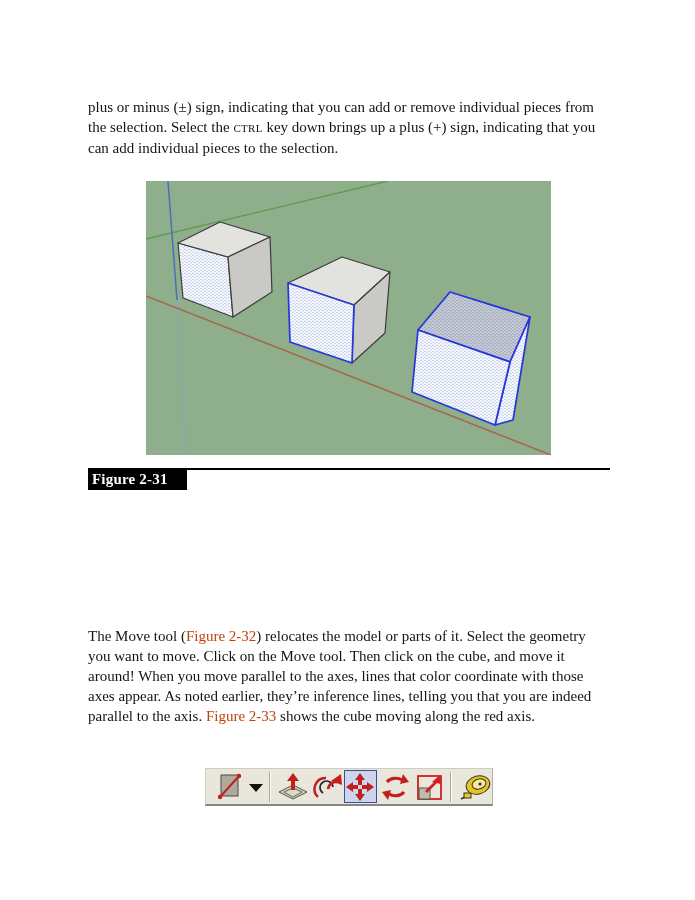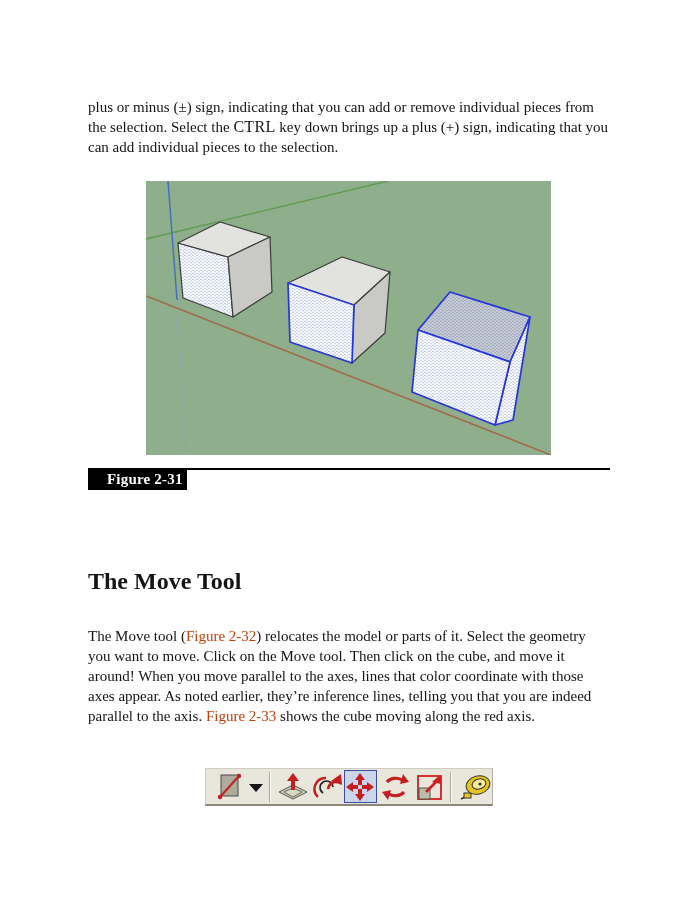--- a/index.html
+++ b/index.html
@@ -10,29 +10,29 @@
     font-family:"Liberation Serif", serif;
     color:#141414;
     overflow:hidden;
   }
   .bodytext{
     position:absolute;
     font-size:15px;line-height:20px;
     width:522px;
     text-align:left;
   }
-  .smallcaps{font-size:16px;letter-spacing:.3px;font-family:Liberation Serif, serif;}
+  .smallcaps{font-size:11px;letter-spacing:.3px;font-family:Liberation Serif, serif;}
   a.figlink{color:#c2410c;text-decoration:none;cursor:pointer;}
   #para1{left:88px;top:82px;}
   #figure-wrap{position:absolute;left:146px;top:181px;width:405px;height:274px;}
   #caption-rule{position:absolute;left:88px;top:468px;width:522px;height:2px;background:#000;}
   #caption-label{
     position:absolute;left:88px;top:468px;width:99px;height:22px;
     background:#000;color:#fff;font-weight:bold;font-size:15px;line-height:22px;
-    padding-left:19px;box-sizing:border-box;letter-spacing:.2px;
+    padding-left:4px;box-sizing:border-box;letter-spacing:.2px;
   }
   #caption-text{
     position:absolute;left:196px;top:470px;width:414px;
     font-size:15px;line-height:20px;
     padding-left:14px;text-indent:-14px;box-sizing:border-box;
   }
   #section-heading{
     position:absolute;left:88px;top:568px;
     font-size:24px;font-weight:bold;line-height:26px;margin:0;
   }
@@ -101,21 +101,20 @@
         <polygon points="304,111 384,136 364,181 272,149" fill="url(#stipDark)"></polygon>
         <polygon points="364,181 384,136 367,239 349,244" fill="url(#stip)"></polygon>
         <polygon points="272,149 364,181 349,244 266,211" fill="url(#stip)"></polygon>
       </g>
     </svg>
   </div>
 
   <div id="caption-rule"></div>
   <div id="caption-label">Figure 2-31</div>
 
-  <h1 id="section-heading">The Move Tool</h1>
 
   <p class="bodytext" id="para2"><span>The Move tool (</span><a class="figlink">Figure 2-32</a><span>) relocates the model or parts of it. Select the geometry you want to move. Click on the Move tool. Then click on the cube, and move it around! When you move parallel to the axes, lines that color coordinate with those axes appear. As noted earlier, they’re inference lines, telling you that you are indeed parallel to the axis. </span><a class="figlink">Figure 2-33</a><span> shows the cube moving along the red axis.</span></p>
 
   <div id="toolbar">
     <div style="width:8px"></div>
 
     <svg class="tb-ic" width="30" height="32">
       <rect x="7" y="4" width="17" height="21" fill="#ACAC9C" stroke="#4A4A46"></rect>
       <line x1="6" y1="26" x2="25" y2="5" stroke="#C41E1E" stroke-width="2"></line>
       <circle cx="6" cy="26" r="2.2" fill="#C41E1E"></circle>

